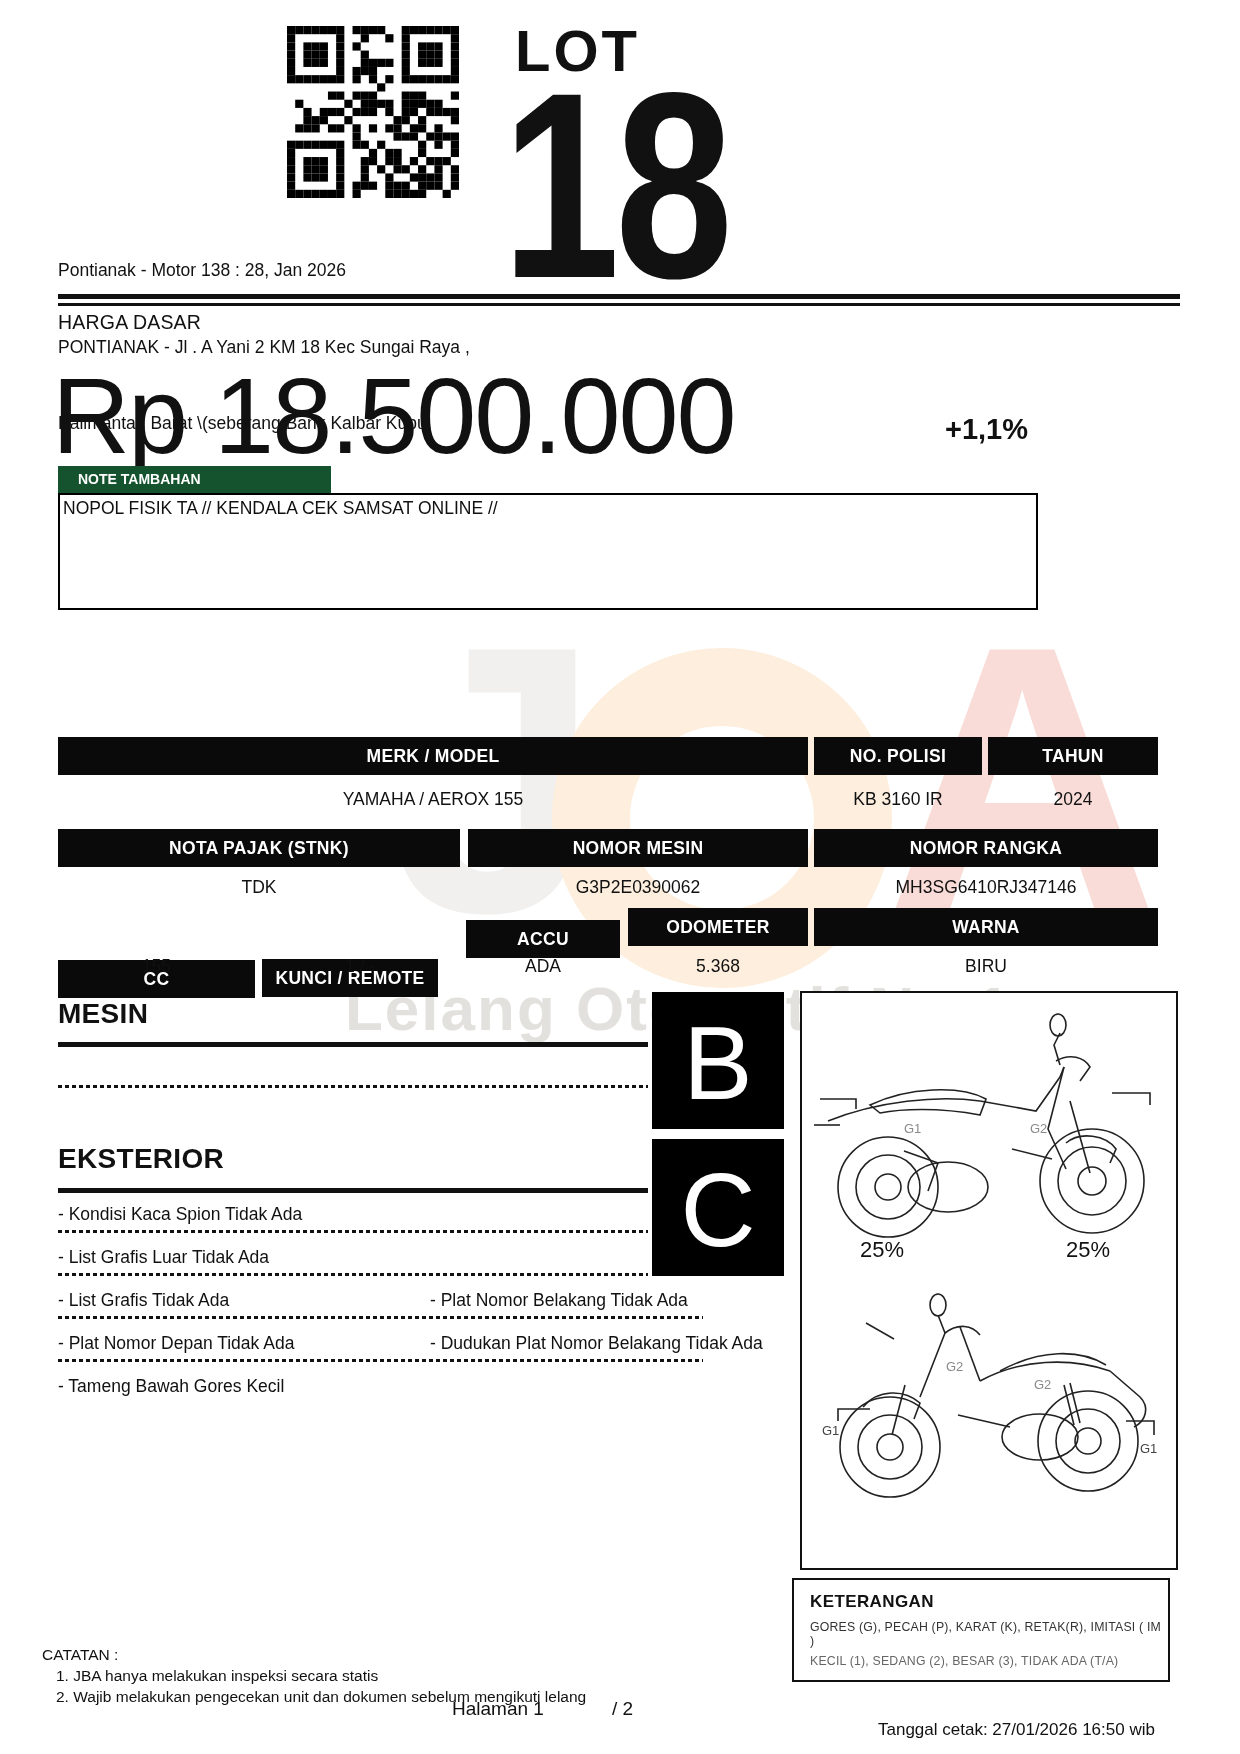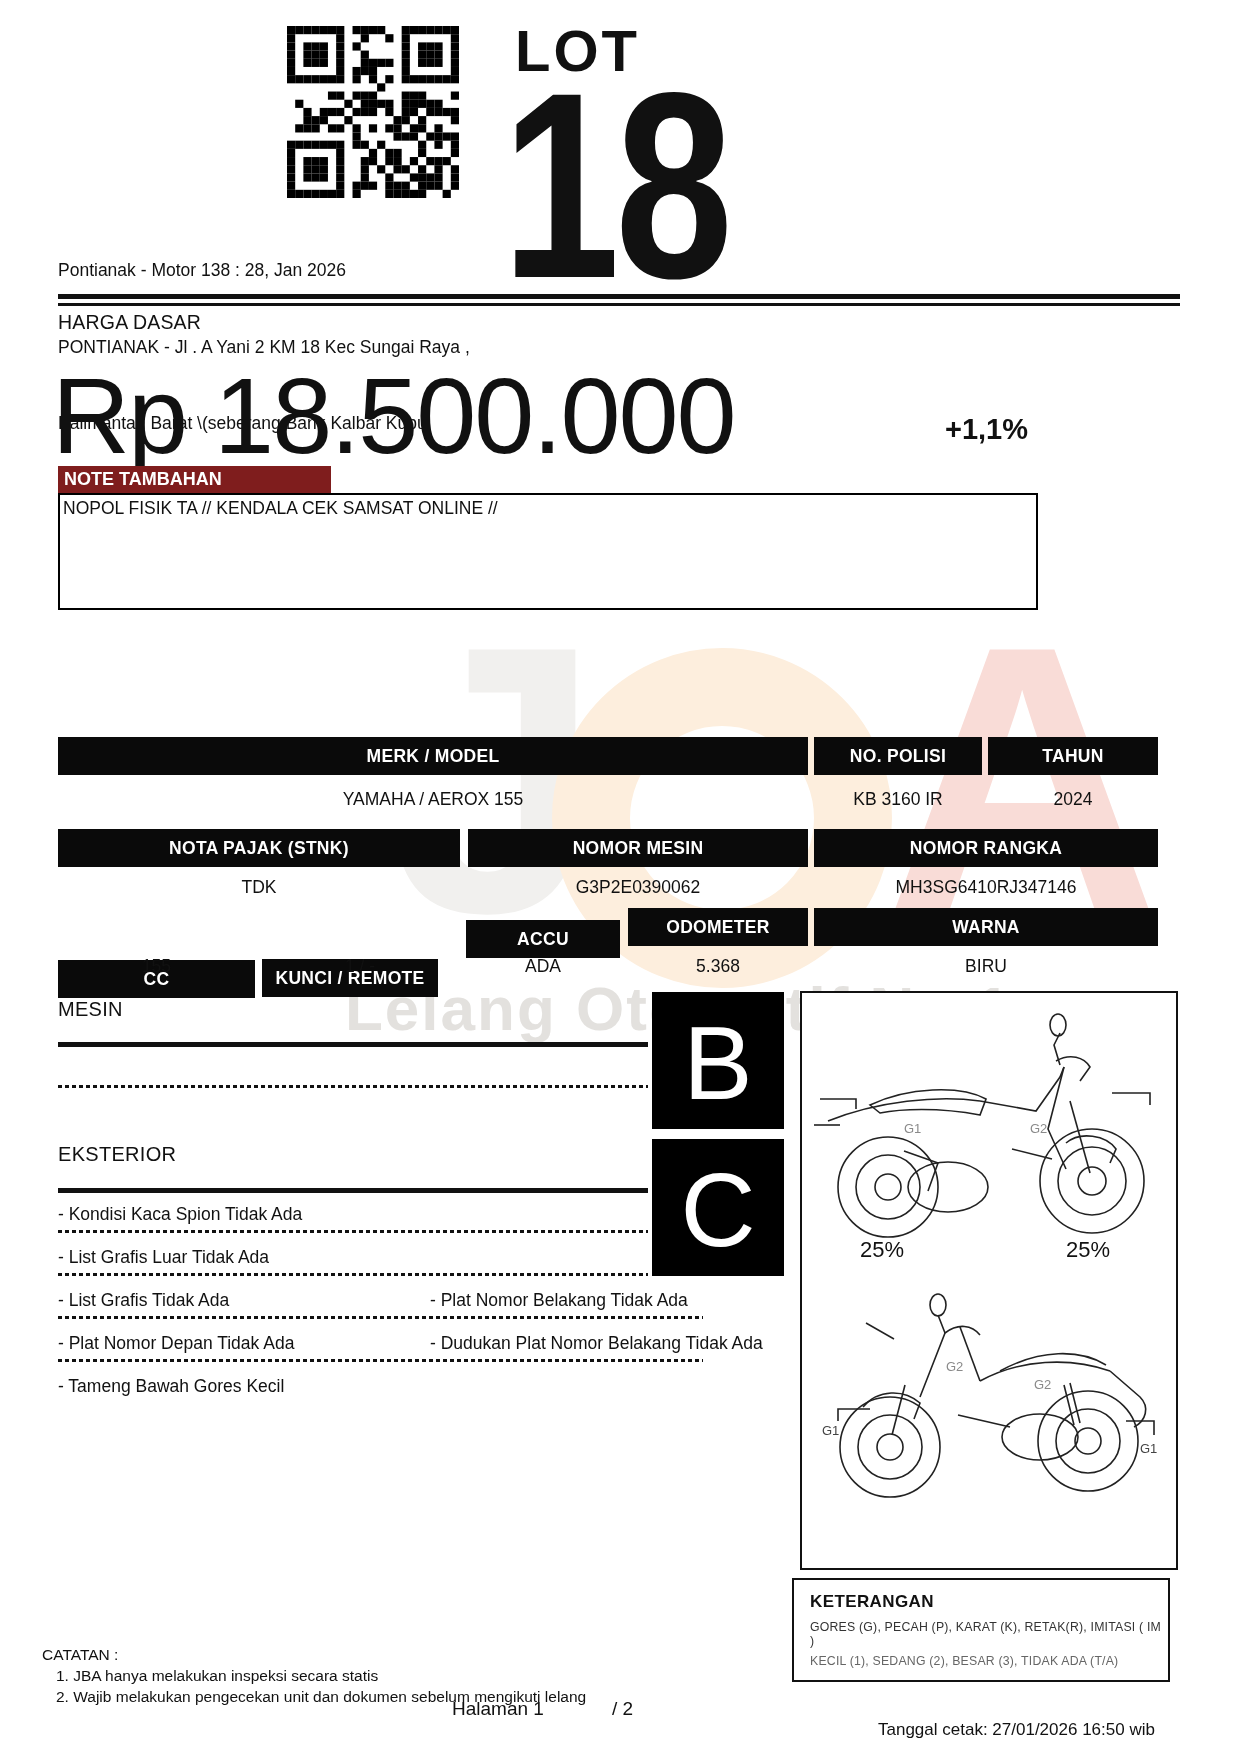--- a/index.html
+++ b/index.html
@@ -16,28 +16,28 @@
   
   .qr{width:172px; height:172px;}
   .lot-label{font-size:58px; font-weight:bold; letter-spacing:3px; line-height:1;}
   .lot-number{font-size:265px; font-weight:bold; line-height:0.78; transform:scaleX(0.8); transform-origin:left top; letter-spacing:-6px;}
   .addr{font-size:17.5px; line-height:25.5px; white-space:pre;}
   .double-rule{height:4px; border-top:5px solid #111; border-bottom:3px solid #111;}
   .harga-label{font-size:19.5px; letter-spacing:0.2px;}
   .price{font-size:108px; line-height:1; letter-spacing:-2px; white-space:nowrap;}
   .pct{font-size:29px; font-weight:bold;}
   
-  .note-label{background:#7f1d1d; color:#fff; font-weight:bold; font-size:18px; line-height:27px; padding-left:6px; box-sizing:border-box;}
+  .note-label{background:#14532d; color:#fff; font-weight:bold; font-size:14px; line-height:27px; padding-left:20px; box-sizing:border-box;}
   .note-box{border:2px solid #000; box-sizing:border-box; font-size:17.5px; padding:1px 3px; line-height:24px;}
   
   .hcell{background:#0a0a0a; color:#fff; font-weight:bold; font-size:17.5px; letter-spacing:0.3px;
          display:flex; align-items:center; justify-content:center; height:38px; box-sizing:border-box;}
   .vcell{font-size:17.5px; display:flex; align-items:center; justify-content:center; height:28px;}
   
-  .sec-title{font-size:20px; font-weight:normal; letter-spacing:0.3px;}
+  .sec-title{font-size:28px; font-weight:bold; letter-spacing:0.3px;}
   .thick-line{height:5px; background:#111;}
   .dotted-line{height:3px; background:repeating-linear-gradient(90deg,#111 0 4px,transparent 4px 7px);}
   .grade-box{width:132px; height:137px; background:#000; color:#fff; display:flex; align-items:center; justify-content:center;
              font-size:104px; line-height:1; padding-top:4px; box-sizing:border-box;}
   .item{font-size:17.5px; white-space:nowrap;}
   
   .diagram-box{border:2px solid #111; box-sizing:border-box; background:#fff;}
   .keterangan-box{border:2px solid #111; box-sizing:border-box; padding:12px 0 0 16px;}
   .ket-title{font-size:17px; font-weight:bold; letter-spacing:0.4px;}
   .ket-line1{font-size:12.3px; color:#333; margin-top:8px; letter-spacing:0.2px;}

